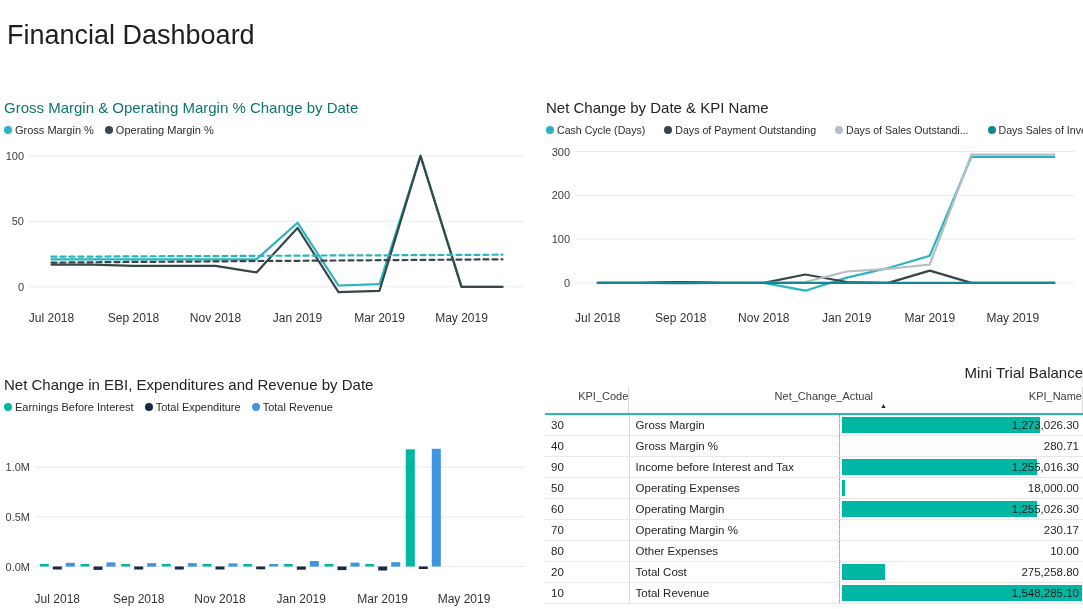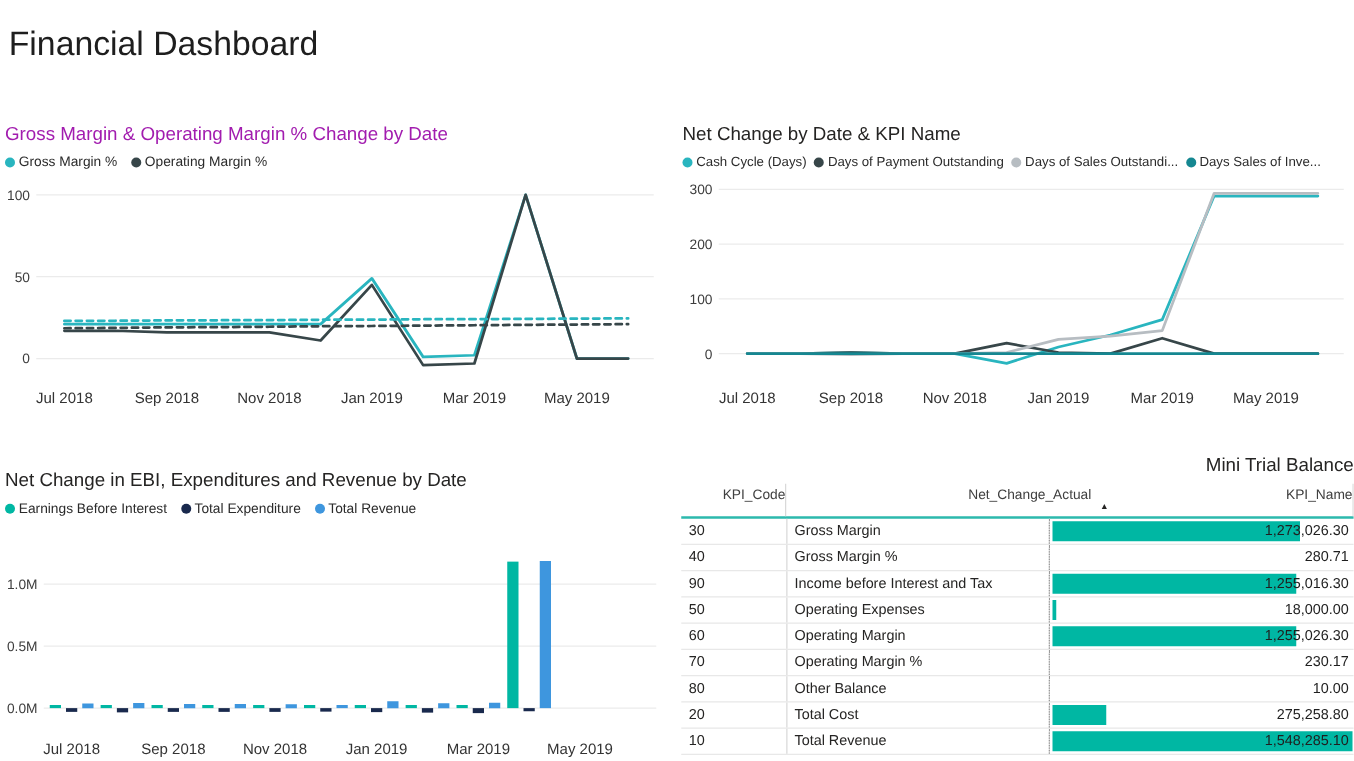--- a/index.html
+++ b/index.html
@@ -9,24 +9,24 @@
   }
   .dashboard-title{
     position:absolute;left:7px;top:20px;font-size:27px;font-weight:400;color:#1e1e1e;
   }
   .panel{position:absolute;}
   #panel-margin {left:3px;  top:95px; width:532px;height:250px;}
   #panel-kpi    {left:545px;top:95px; width:538px;height:250px;}
   #panel-bars   {left:3px;  top:372px;width:532px;height:249px;}
   #panel-table  {left:545px;top:360px;width:538px;height:246px;text-align:right;}
   .panel-title{font-size:15px;font-weight:400;margin:4px 0 0 1px;white-space:nowrap;}
-  .title-slate{color:#a21caf;}
+  .title-slate{color:#0f766e;}
   .title-dark{color:#252423;}
   .legend{display:flex;align-items:center;gap:11px;margin:8px 0 0 1px;font-size:11px;color:#2b2b2b;white-space:nowrap;}
-  .legend.tight{gap:6px;font-size:10.6px;}
+  .legend.tight{gap:19px;font-size:10.6px;}
   .legend-item{display:flex;align-items:center;gap:3px;}
   .legend-dot{width:8px;height:8px;border-radius:50%;flex:0 0 auto;}
   svg{display:block;}
   .chart-svg{margin-top:6px;}
   .tick{font-size:11px;fill:#3d3d3d;}
   .tick.x{font-size:12px;fill:#333333;}
 
   
   .tbl{margin-top:6px;font-size:11.5px;}
   .tbl-header{display:flex;border-bottom:2px solid #2cb9ad;align-items:flex-start;}
@@ -237,21 +237,21 @@
         </div>
         <div class="tbl-row">
           <div class="td td-code">70</div>
           <div class="td td-name">Operating Margin %</div>
           <div class="td td-value">
             <span class="val-label">230.17</span>
           </div>
         </div>
         <div class="tbl-row">
           <div class="td td-code">80</div>
-          <div class="td td-name">Other Balance</div>
+          <div class="td td-name">Other Expenses</div>
           <div class="td td-value">
             <span class="val-label">10.00</span>
           </div>
         </div>
         <div class="tbl-row">
           <div class="td td-code">20</div>
           <div class="td td-name">Total Cost</div>
           <div class="td td-value">
             <div class="databar" style="width: 42.7px;"></div>
             <span class="val-label">275,258.80</span>

